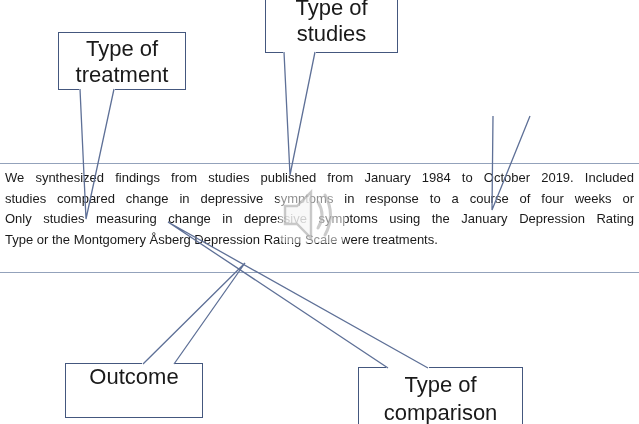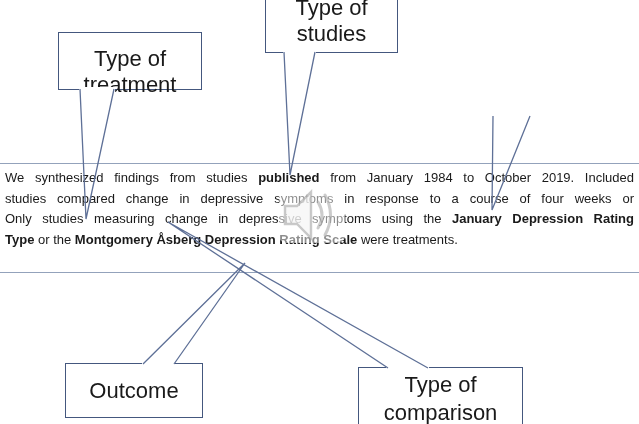--- a/index.html
+++ b/index.html
@@ -23,32 +23,32 @@
     border-bottom:1px solid var(--textbox-border);
     background:var(--bg);
     padding:4px 5px 0 5px;
     z-index:5;
   }
   .para-line{
     font-size:13px;line-height:20.7px;height:20.7px;
     overflow:hidden;white-space:normal;
   }
   .para-line.just{text-align:justify;text-align-last:justify;text-justify:inter-word;}
-  .para-line .b{font-weight:bold;}
+  .para-line .b{font-weight:normal;}
   
   .callout{
     position:absolute;background:var(--bg);
     border:1.5px solid var(--callout-border);
     z-index:10;text-align:center;color:var(--text);
   }
   .callout .lbl{font-size:22px;line-height:26px;}
-  #co-treatment{left:58px;top:32px;width:144px;height:58px;padding-top:13px;}
+  #co-treatment{left:58px;top:32px;width:128px;height:58px;padding-top:3px;}
   #co-studies{left:265px;top:-10px;width:133px;height:63px;padding-top:5px;border-top:none;}
   #co-sample{left:467px;top:58px;width:155px;height:59px;display:flex;align-items:center;justify-content:center;}
-  #co-outcome{left:65px;top:363px;width:138px;height:55px;display:flex;align-items:center;justify-content:center;}
+  #co-outcome{left:65px;top:363px;width:138px;height:55px;display:flex;justify-content:center;}
   #co-comparison{left:358px;top:367px;width:165px;height:70px;padding-top:3px;}
   #co-comparison .lbl{line-height:28px;}
   
   .gap{position:absolute;background:var(--bg);z-index:20;}
   #gap-treatment{left:79px;top:87px;width:36px;height:5px;}
   #gap-studies{left:283px;top:50px;width:33px;height:5px;}
   #gap-sample{left:494px;top:114px;width:36px;height:5px;}
   #gap-outcome{left:142px;top:361px;width:33px;height:5px;}
   #gap-comparison{left:386px;top:365px;width:43px;height:5px;}
   

